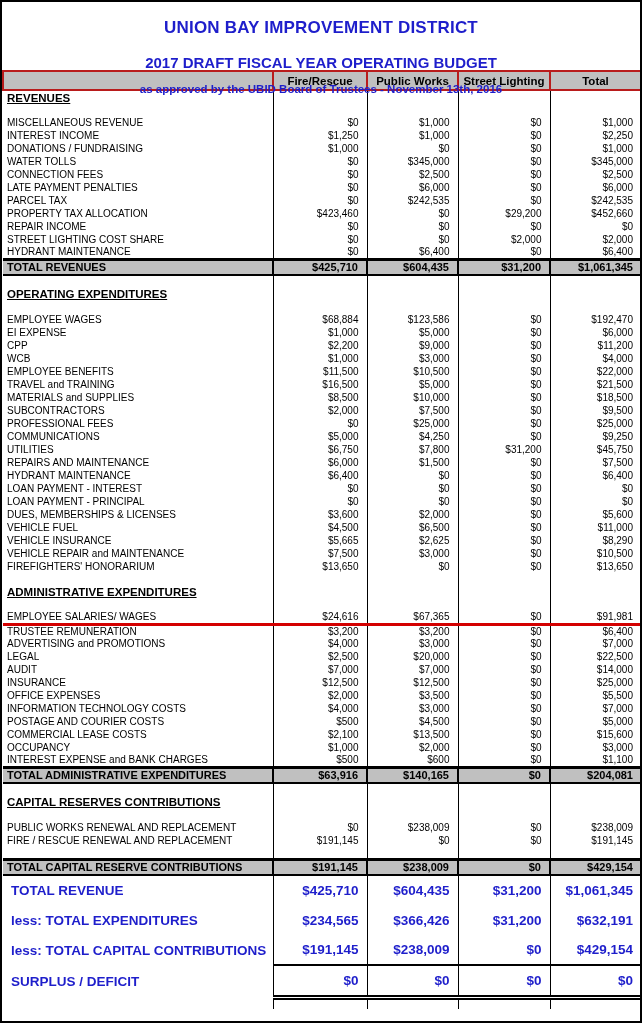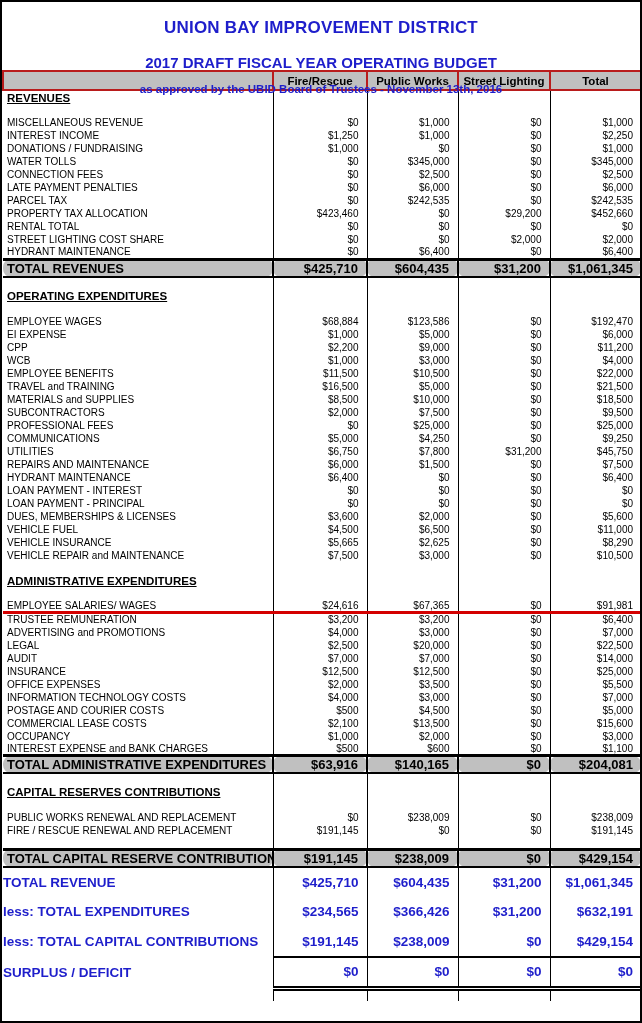--- a/index.html
+++ b/index.html
@@ -39,32 +39,31 @@
   td.lab { border-left: none; }
 
   tr.row-section td { height: 14px; }
   tr.row-section td.lab { font-size: 11.5px; font-weight: bold; text-decoration: underline; }
 
   tr.row-spacer td { height: 12px; }
 
   tr.row-data td { height: 13px; font-size: 10px; }
 
   tr.row-total td {
-    height: 16px; font-size: 13px; font-weight: bold;
+    height: 16px; font-size: 11px; font-weight: bold;
     background: var(--gray,#c0c0c0);
     border-top: 3px solid #000;
     border-bottom: 2px solid #000;
-    border-radius: 8px;
   }
   tr.row-total td.num { border-left: 2px solid #000; }
 
   tr.red-underline td { border-bottom: 3px solid var(--red,#d40000); }
 
   tr.row-summary td { height: 30px; font-size: 13.5px; font-weight: bold; color: var(--blue,#1e1ecb); }
-  tr.row-summary td.lab { padding-left: 0; }
+  tr.row-summary td.lab { padding-left: 8px; }
   tr.rule-single td.num { border-bottom: 2px solid #000; }
   tr.rule-double td { height: 32px; margin-top: 33px; }
   tr.rule-double td.num { border-bottom: 5px double #000; }
 </style>
 </head>
 <body>
 
 <div class="page">
   <div class="title-block">
     <div class="t1">UNION BAY IMPROVEMENT DISTRICT</div>
@@ -154,21 +153,21 @@
     <td class="num">$242,535</td>
   </tr>
         <tr class="row-data">
     <td class="lab">PROPERTY TAX ALLOCATION</td>
     <td class="num">$423,460</td>
     <td class="num">$0</td>
     <td class="num">$29,200</td>
     <td class="num">$452,660</td>
   </tr>
         <tr class="row-data">
-    <td class="lab">RENTAL TOTAL</td>
+    <td class="lab">REPAIR INCOME</td>
     <td class="num">$0</td>
     <td class="num">$0</td>
     <td class="num">$0</td>
     <td class="num">$0</td>
   </tr>
         <tr class="row-data">
     <td class="lab">STREET LIGHTING COST SHARE</td>
     <td class="num">$0</td>
     <td class="num">$0</td>
     <td class="num">$2,000</td>
@@ -335,20 +334,27 @@
     <td class="num">$0</td>
     <td class="num">$8,290</td>
   </tr>
         <tr class="row-data">
     <td class="lab">VEHICLE REPAIR and MAINTENANCE</td>
     <td class="num">$7,500</td>
     <td class="num">$3,000</td>
     <td class="num">$0</td>
     <td class="num">$10,500</td>
   </tr>
+        <tr class="row-data">
+    <td class="lab">FIREFIGHTERS' HONORARIUM</td>
+    <td class="num">$13,650</td>
+    <td class="num">$0</td>
+    <td class="num">$0</td>
+    <td class="num">$13,650</td>
+  </tr>
         <tr class="row-spacer">
     <td class="lab"></td>
     <td class="num"></td>
     <td class="num"></td>
     <td class="num"></td>
     <td class="num"></td>
   </tr>
         <tr class="row-section">
     <td class="lab">ADMINISTRATIVE EXPENDITURES</td>
     <td class="num"></td>

